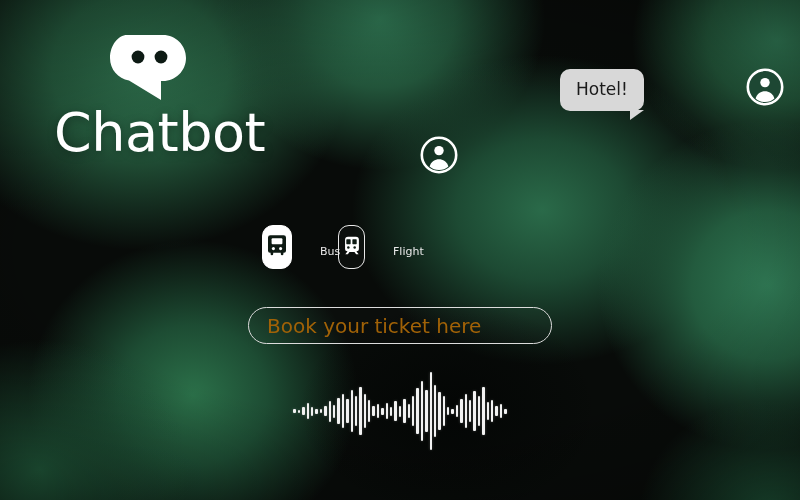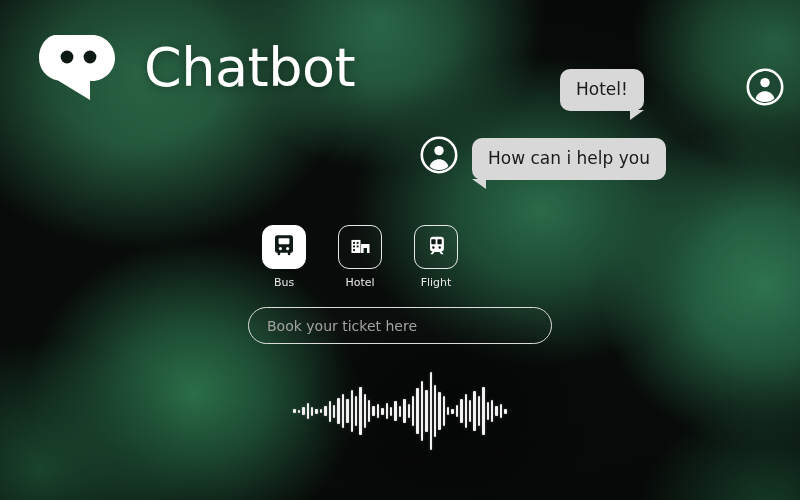--- a/index.html
+++ b/index.html
@@ -37,21 +37,21 @@
     position:absolute; inset:0; pointer-events:none;
     background:radial-gradient(ellipse 120% 95% at 50% 50%, rgba(0,0,0,0) 35%, rgba(0,0,0,0.55) 100%);
   }
   .darkcore {
     position:absolute; left:300px; top:300px; width:300px; height:220px;
     border-radius:50%; pointer-events:none;
     background:radial-gradient(closest-side, rgba(3,5,4,0.85) 0%, rgba(3,5,4,0) 100%);
   }
 
   
-  .header { position:absolute; left:34px; top:30px; display:flex; align-items:center; }
+  .header { position:absolute; left:34px; top:30px; display:flex; align-items:center;flex-direction:column; }
   .logo { width:90px; height:76px; }
   .title {
     color:#ffffff; font-size:54px; line-height:1;
     letter-spacing:-0.5px; margin-left:20px; font-weight:400;
     font-family:"DejaVu Sans", sans-serif;
     text-shadow:0 2px 10px rgba(0,0,0,0.35);
   }
 
   
   .bubble {
@@ -77,21 +77,21 @@
     left:0px; bottom:-9px;
     border-right:14px solid #d8d8d8;
     border-bottom:10px solid transparent;
   }
   .avatar { position:absolute; }
   .av1 { left:746px; top:68px; width:38px; height:38px; }
   .av2 { left:420px; top:136px; width:38px; height:38px; }
 
   
   .cats { position:absolute; left:262px; top:225px; display:flex; gap:32px; }
-  .cat { width:44px; display:flex; flex-direction:column; align-items:center; cursor:pointer; }
+  .cat { width:44px; display:flex; flex-direction:row; align-items:center; cursor:pointer;gap:28px; }
   .cat-tile {
     width:44px; height:44px;
     border:1.6px solid #e8e8e8;
     border-radius:11px;
     display:flex; align-items:center; justify-content:center;
     background:rgba(255,255,255,0.02);
   }
   .cat-tile.filled { background:#ffffff; border-color:#ffffff; }
   .cat-label {
     margin-top:8px; color:#e9e9e9; font-size:11px; line-height:1;
@@ -103,21 +103,21 @@
     position:absolute; left:248px; top:307px;
     width:304px; height:37px;
     border:1.4px solid #dcdcdc;
     border-radius:19px;
     display:flex; align-items:center;
     padding:0 18px;
     background:rgba(255,255,255,0.015);
     cursor:text;
   }
   .search-text {
-    color:#a3a3a3; font-size:14px; line-height:1;
+    color:#a16207; font-size:20px; line-height:1;
     font-family:"DejaVu Sans", sans-serif;
     text-align:right;
   }
 
   
   .wave {
     position:absolute; left:248px; top:368px;
     width:304px; height:86px;
     display:flex; align-items:center; justify-content:center;
     gap:2px;
@@ -169,58 +169,40 @@
   </span>
 
   <span class="avatar av2">
     <svg viewBox="0 0 38 38" width="38" height="38">
       <circle cx="19" cy="19" r="17.2" fill="none" stroke="#ffffff" stroke-width="2.6"></circle>
       <circle cx="19" cy="14.6" r="4.7" fill="#ffffff"></circle>
       <path d="M9.6 30.4 C11.1 25.6 15 23.2 19 23.2 C23 23.2 26.9 25.6 28.4 30.4
                C25.9 32.7 22.6 34 19 34 C15.4 34 12.1 32.7 9.6 30.4 Z" fill="#ffffff"></path>
     </svg>
   </span>
-  <div class="bubble msg2">How can i help you</div>
 
   <div class="cats">
 
     <div class="cat">
       <div class="cat-tile filled">
         <span>
           <svg viewBox="0 0 28 28" width="28" height="28">
             <path d="M7.4 4.2 h13.2 a2.4 2.4 0 0 1 2.4 2.4 v13.1 a2 2 0 0 1 -2 2 h-0.6 v1.3
                      a1.3 1.3 0 0 1 -2.6 0 v-1.3 h-7.6 v1.3 a1.3 1.3 0 0 1 -2.6 0 v-1.3 h-0.6
                      a2 2 0 0 1 -2 -2 v-13.1 a2.4 2.4 0 0 1 2.4 -2.4 z" fill="#0e1a13"></path>
             <rect x="8.6" y="7.2" width="10.8" height="6.1" rx="1" fill="#ffffff"></rect>
             <circle cx="10.4" cy="17.6" r="1.55" fill="#ffffff"></circle>
             <circle cx="17.6" cy="17.6" r="1.55" fill="#ffffff"></circle>
           </svg>
         </span>
       </div>
       <div class="cat-label">Bus</div>
     </div>
 
 
-    <div class="cat">
-      <div class="cat-tile">
-        <span>
-          <svg viewBox="0 0 26 26" width="25" height="25">
-            <path d="M3.6 7.2 h9.4 v13.6 h-9.4 z" fill="#ffffff"></path>
-            <path d="M13.6 11.4 h8.8 v9.4 h-8.8 z" fill="#ffffff"></path>
-            <rect x="5.3" y="9.3" width="2" height="2" fill="#0e1a13"></rect>
-            <rect x="9.0" y="9.3" width="2" height="2" fill="#0e1a13"></rect>
-            <rect x="5.3" y="13.0" width="2" height="2" fill="#0e1a13"></rect>
-            <rect x="9.0" y="13.0" width="2" height="2" fill="#0e1a13"></rect>
-            <rect x="5.3" y="16.7" width="2" height="2" fill="#0e1a13"></rect>
-            <rect x="16.2" y="15.6" width="3.6" height="5.2" fill="#0e1a13"></rect>
-          </svg>
-        </span>
-      </div>
-      <div class="cat-label">Hotel</div>
-    </div>
 
     <div class="cat">
       <div class="cat-tile">
         <span>
           <svg viewBox="0 0 26 26" width="25" height="25">
             <path d="M8.4 3.8 h9.2 a3.1 3.1 0 0 1 3.1 3.1 v9.5 a2.6 2.6 0 0 1 -2.6 2.6
                      l2.3 3.2 h-2.6 l-1.7 -2.4 h-5.2 l-1.7 2.4 h-2.6 l2.3 -3.2
                      a2.6 2.6 0 0 1 -2.6 -2.6 v-9.5 a3.1 3.1 0 0 1 3.1 -3.1 z" fill="#ffffff"></path>
             <rect x="7.6" y="6.6" width="4.5" height="5.0" rx="0.6" fill="#0e1a13"></rect>
             <rect x="13.9" y="6.6" width="4.5" height="5.0" rx="0.6" fill="#0e1a13"></rect>

